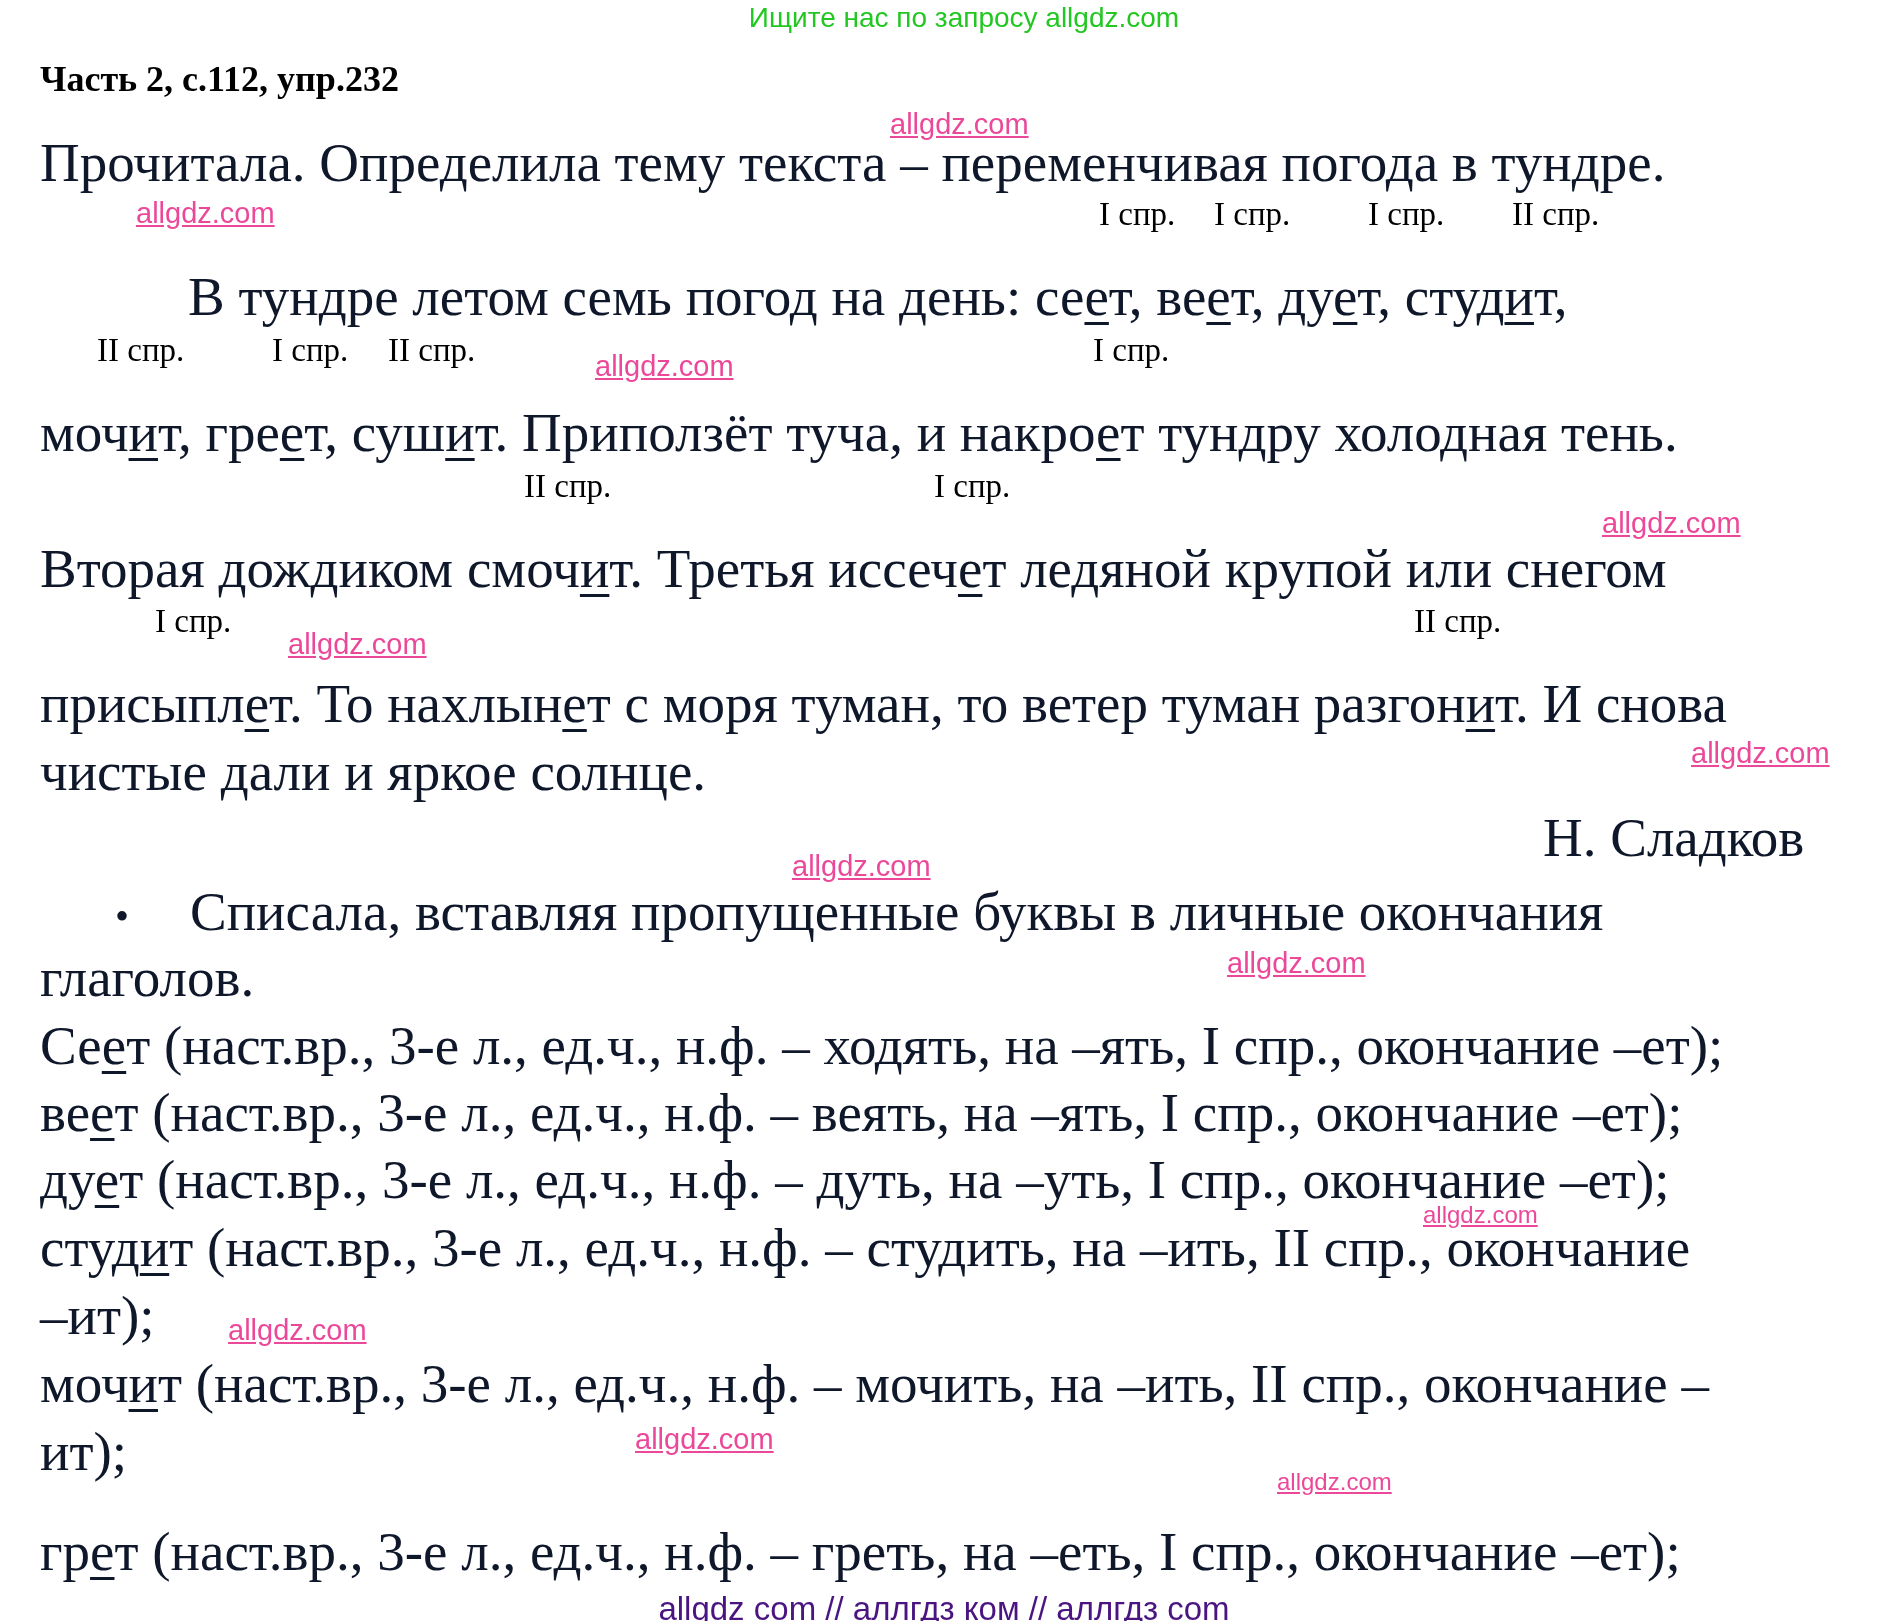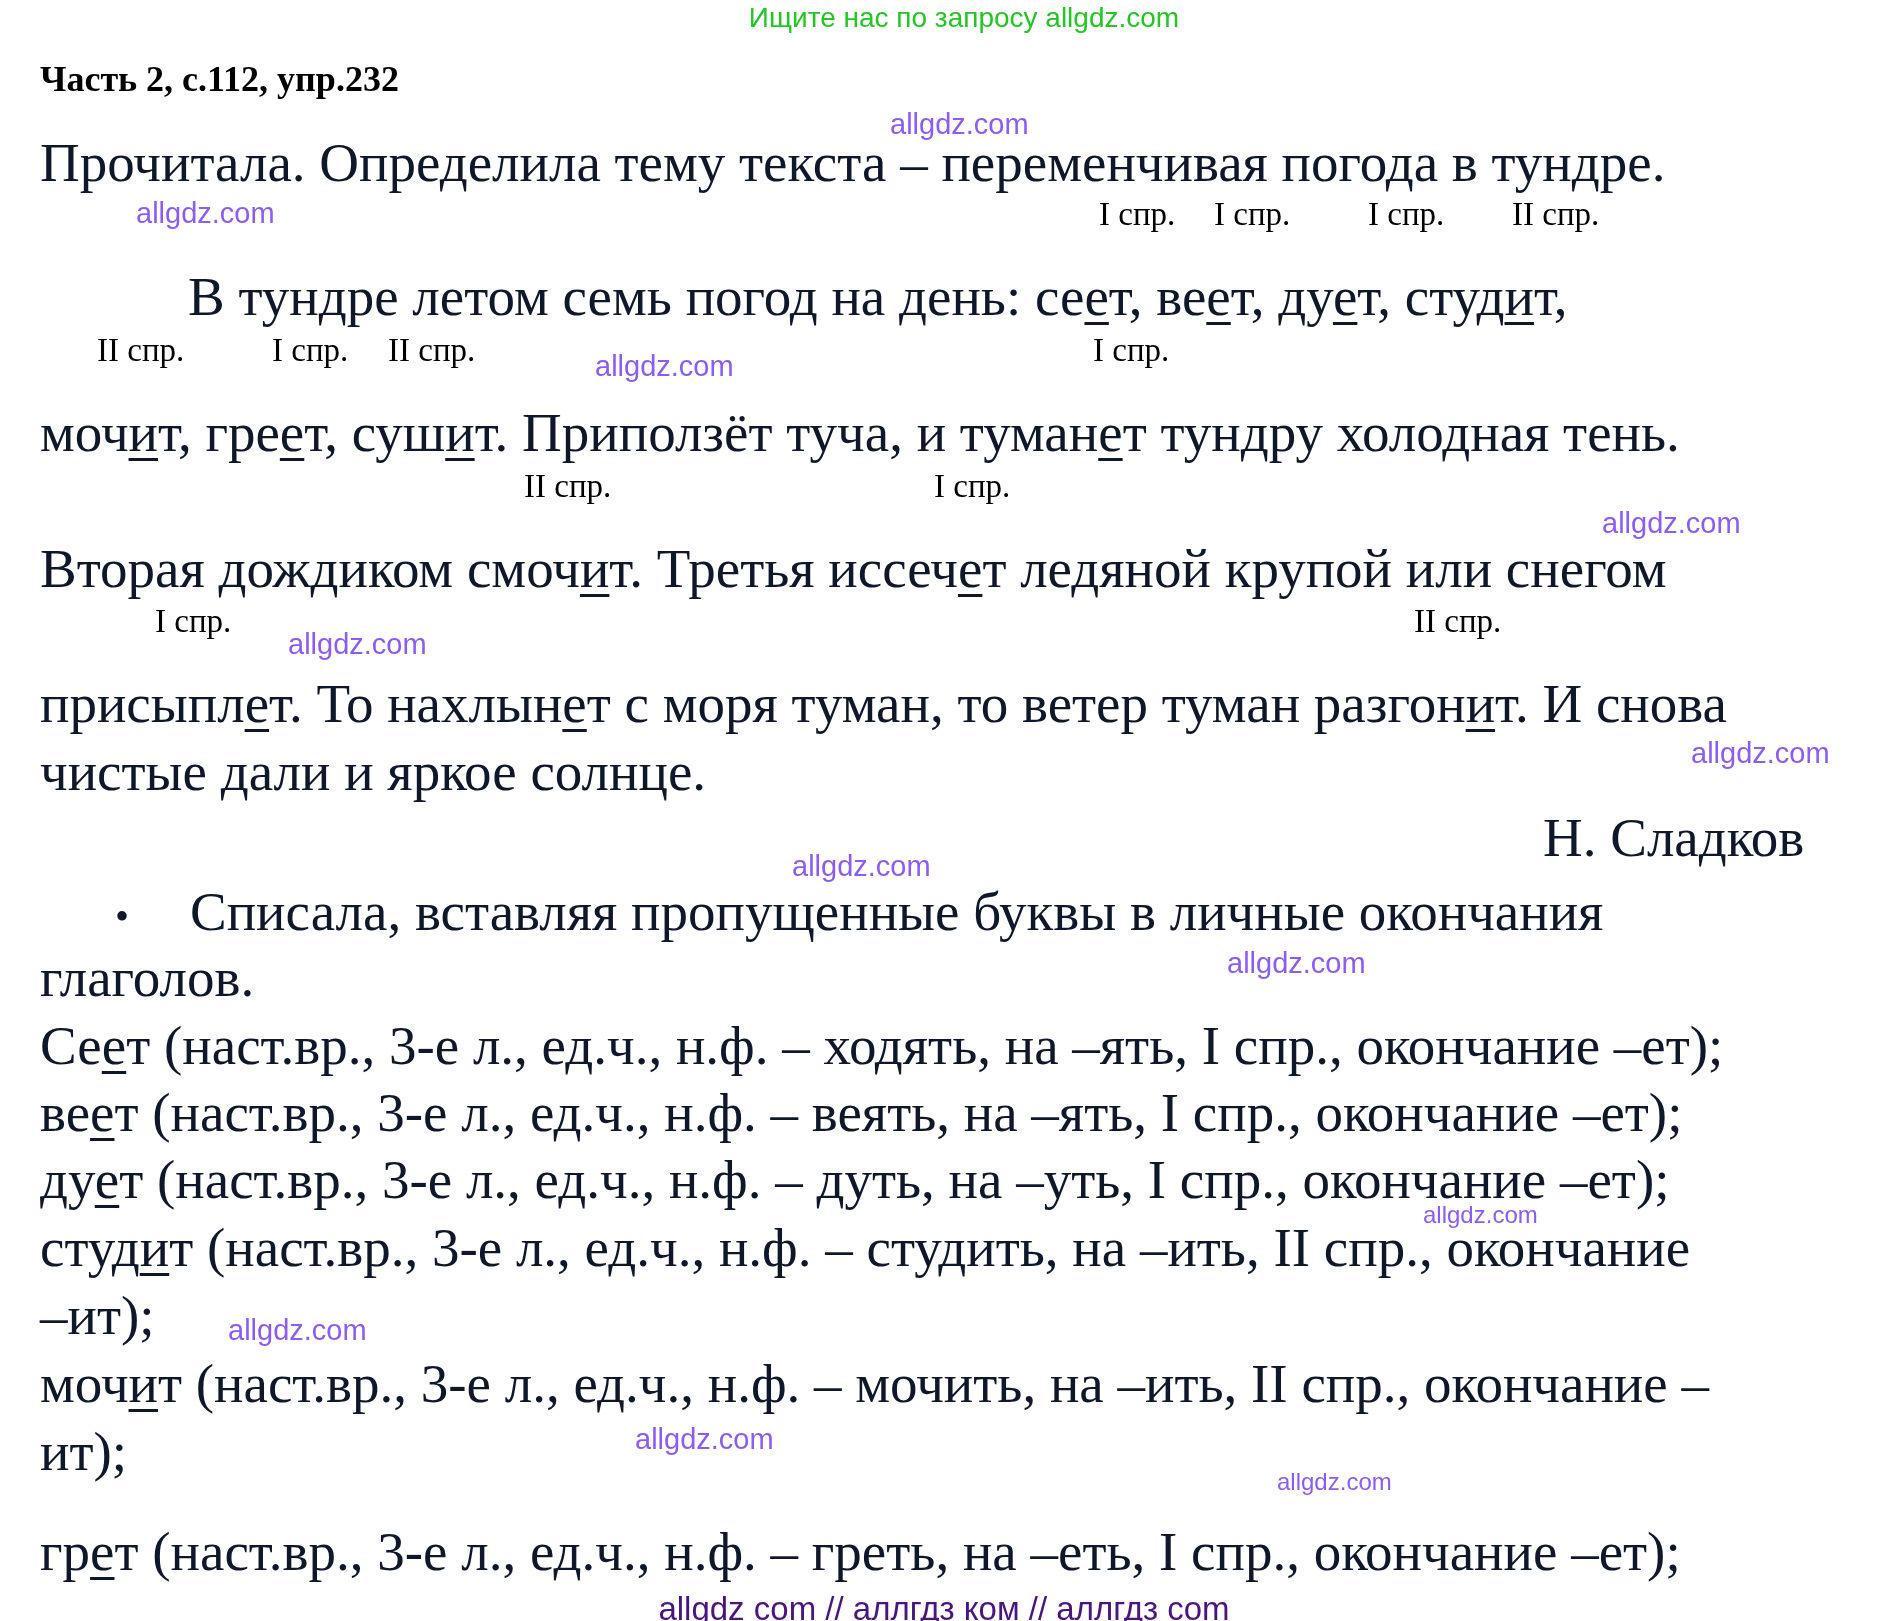--- a/index.html
+++ b/index.html
@@ -2,21 +2,21 @@
 <html><head>
 <meta charset="utf-8">
 <style>
   html, body { margin:0; padding:0; background:#ffffff; }
   body { width:1888px; height:1621px; position:relative; overflow:hidden; }
   .abs { position:absolute; white-space:nowrap; }
   .banner { font-family:"Liberation Sans", sans-serif; color:#22c722; font-size:28px; left:0; width:1888px; text-align:center; top:2px;margin-left:20px; }
   .title { font-family:"Liberation Serif", serif; font-weight:bold; font-size:36px; left:40px; top:58px; color:#000; }
   .line { font-family:"Liberation Serif", serif; font-size:55px; color:#0f172a; line-height:64px; }
   .spr { font-family:"Liberation Serif", serif; font-size:33px; color:#000; }
-  .wm { font-family:"Liberation Sans", sans-serif; font-size:29px; color:#8b5cf6; }
+  .wm { font-family:"Liberation Sans", sans-serif; font-size:29px; color:#ec4899;text-decoration:underline; }
   .wm.small { font-size:24px; }
   .footer { font-family:"Liberation Sans", sans-serif; font-size:33px; color:#4a1580; left:0; width:1888px; text-align:center; top:1590px; }
   u { text-decoration:underline; text-decoration-thickness:3px; text-underline-offset:7px; }
   .bullet { font-size:40px; }
 </style>
 </head>
 <body>
 
 <div class="abs banner">Ищите нас по запросу allgdz.com</div>
 
@@ -32,21 +32,21 @@
 <div class="abs line" style="left:188px;top:265px;">
   <span>В тундре летом семь погод на день: се</span><u>е</u><span>т, ве</span><u>е</u><span>т, ду</span><u>е</u><span>т, студ</span><u>и</u><span>т,</span>
 </div>
 
 <div class="abs spr" style="left:97px;top:332px;">II спр.</div>
 <div class="abs spr" style="left:272px;top:332px;">I спр.</div>
 <div class="abs spr" style="left:388px;top:332px;">II спр.</div>
 <div class="abs spr" style="left:1093px;top:332px;">I спр.</div>
 
 <div class="abs line" style="left:40px;top:401px;">
-  <span>моч</span><u>и</u><span>т, гре</span><u>е</u><span>т, суш</span><u>и</u><span>т. Приползёт туча, и туман</span><u>е</u><span>т тундру холодная тень.</span>
+  <span>моч</span><u>и</u><span>т, гре</span><u>е</u><span>т, суш</span><u>и</u><span>т. Приползёт туча, и накро</span><u>е</u><span>т тундру холодная тень.</span>
 </div>
 
 <div class="abs spr" style="left:524px;top:468px;">II спр.</div>
 <div class="abs spr" style="left:934px;top:468px;">I спр.</div>
 
 <div class="abs line" style="left:40px;top:537px;">
   <span>Вторая дождиком смоч</span><u>и</u><span>т. Третья иссеч</span><u>е</u><span>т ледяной крупой или снегом</span>
 </div>
 
 <div class="abs spr" style="left:155px;top:603px;">I спр.</div>

